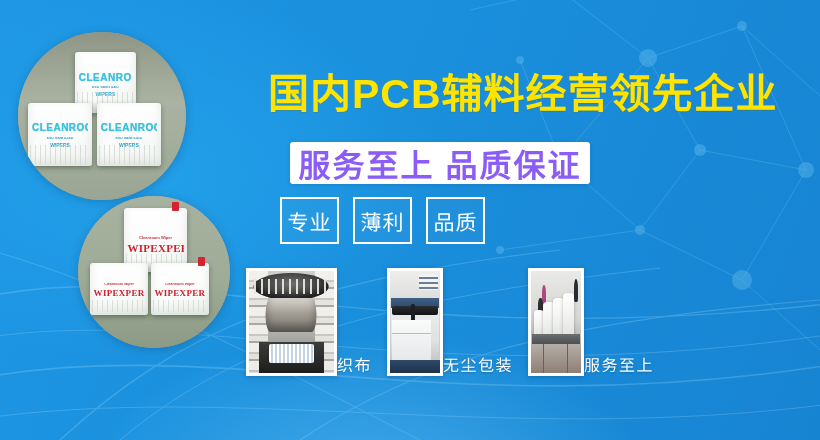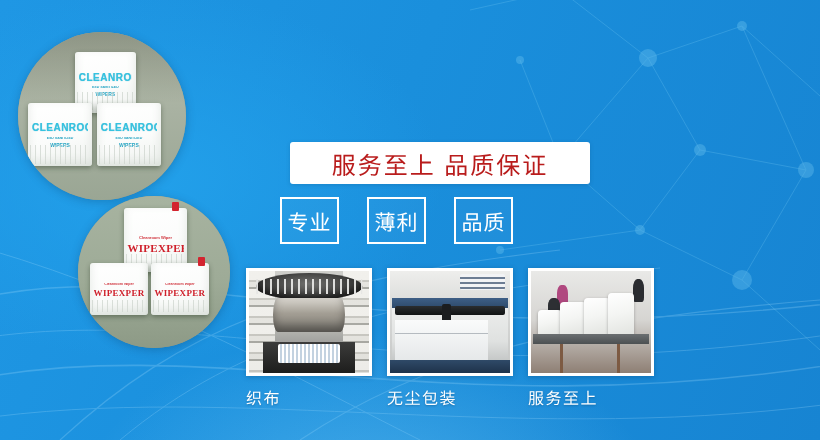--- a/index.html
+++ b/index.html
@@ -163,34 +163,34 @@
     width: 300px;
     height: 42px;
     background: #ffffff;
     border-radius: 3px;
     display: flex;
     align-items: center;
     justify-content: center;
     box-shadow: 0 1px 4px rgba(0,50,90,.18);
   }
   .slogan-text {
-    color: #b91c1c;
-    font-size: 24px;
-    font-weight: 400;
+    color: #8b5cf6;
+    font-size: 32px;
+    font-weight: 700;
     letter-spacing: 2px;
     white-space: nowrap;
   }
 
   
   .tags {
     position: absolute;
     left: 280px;
     top: 197px;
     display: flex;
-    gap: 28px;
+    gap: 14px;
   }
   .tag {
     width: 59px;
     height: 47px;
     border: 2px solid #ffffff;
     display: flex;
     align-items: center;
     justify-content: center;
     color: #ffffff;
     font-size: 21px;
@@ -203,22 +203,22 @@
   .strip {
     position: absolute;
     left: 246px;
     top: 268px;
     display: flex;
     gap: 15px;
   }
   .strip-cell {
     width: 126px;
     display: flex;
-    flex-direction: column;
-    align-items: flex-start;
+    flex-direction: row;
+    align-items: flex-end;
   }
   .thumb {
     width: 126px;
     height: 108px;
     border: 3px solid #ffffff;
     overflow: hidden;
     position: relative;
     background: #8a8f92;
     box-shadow: 0 1px 5px rgba(0,45,85,.3);
   }
@@ -506,20 +506,21 @@
 
       <div class="pack" style="left:48%; top:44%; width:38%; height:34%;">
         <div class="pack-label pack-sub-red" style="top:38%; font-size:3.6px;">Cleanroom Wiper</div>
         <div class="pack-label pack-brand-red" style="top:50%; font-size:9px;">WIPEXPERTS</div>
         <div class="pack-stripes" style="height:24%;"></div>
         <div class="pack-tag" style="right:6%; top:-6px;"></div>
       </div>
     </div>
   </div>
 
+  <div class="headline">国内PCB辅料经营领先企业</div>
 
   <div class="slogan-bar">
     <span class="slogan-text">服务至上 品质保证</span>
   </div>
 
   <div class="tags">
     <div class="tag">
       <span>专业</span>
     </div>
     <div class="tag">

